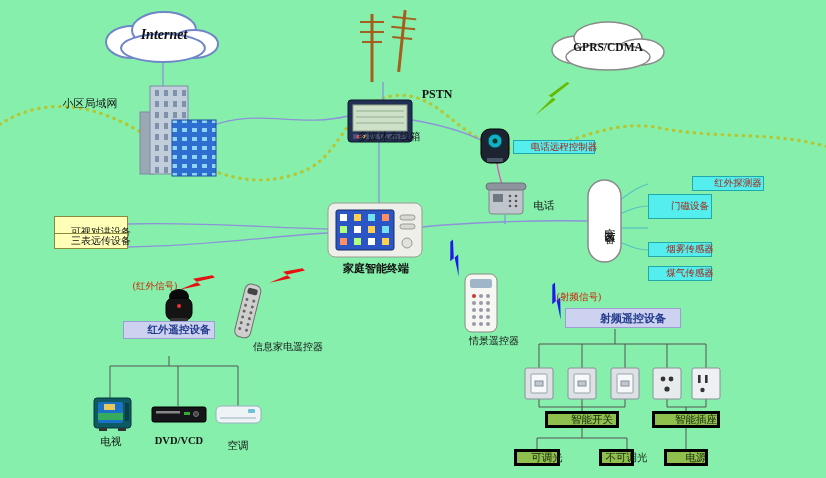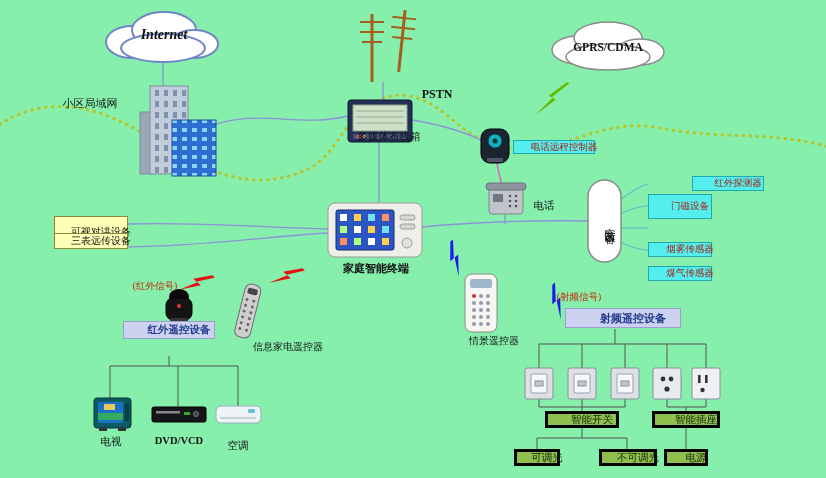--- a/index.html
+++ b/index.html
@@ -298,16 +298,16 @@
   <div class="lbl red" style="left:551px; top:291px; width:56px; font-size:9.5px;">(射频信号)</div>
   <div class="box lvbox" style="left:565px; top:308px; width:116px; height:20px; font-size:11px;">射频遥控设备</div>
 
   <div class="lbl" style="left:97px; top:435px; width:28px;">电视</div>
   <div class="lbl bold" style="left:152px; top:435px; width:54px;">DVD/VCD</div>
   <div class="lbl" style="left:224px; top:439px; width:28px;">空调</div>
 
   <div class="box gbox" style="left:545px; top:411px; width:74px; height:17px;">智能开关</div>
   <div class="box gbox" style="left:652px; top:411px; width:68px; height:17px;">智能插座</div>
   <div class="box gbox" style="left:514px; top:449px; width:46px; height:17px;">可调光</div>
-  <div class="box gbox" style="left:599px; top:449px; width:58px; height:17px;">不可调光</div>
+  <div class="box gbox" style="left:599px; top:449px; width:35px; height:17px;">不可调光</div>
   <div class="box gbox" style="left:664px; top:449px; width:44px; height:17px;">电源</div>
 
 </div>
 
 </body></html>

